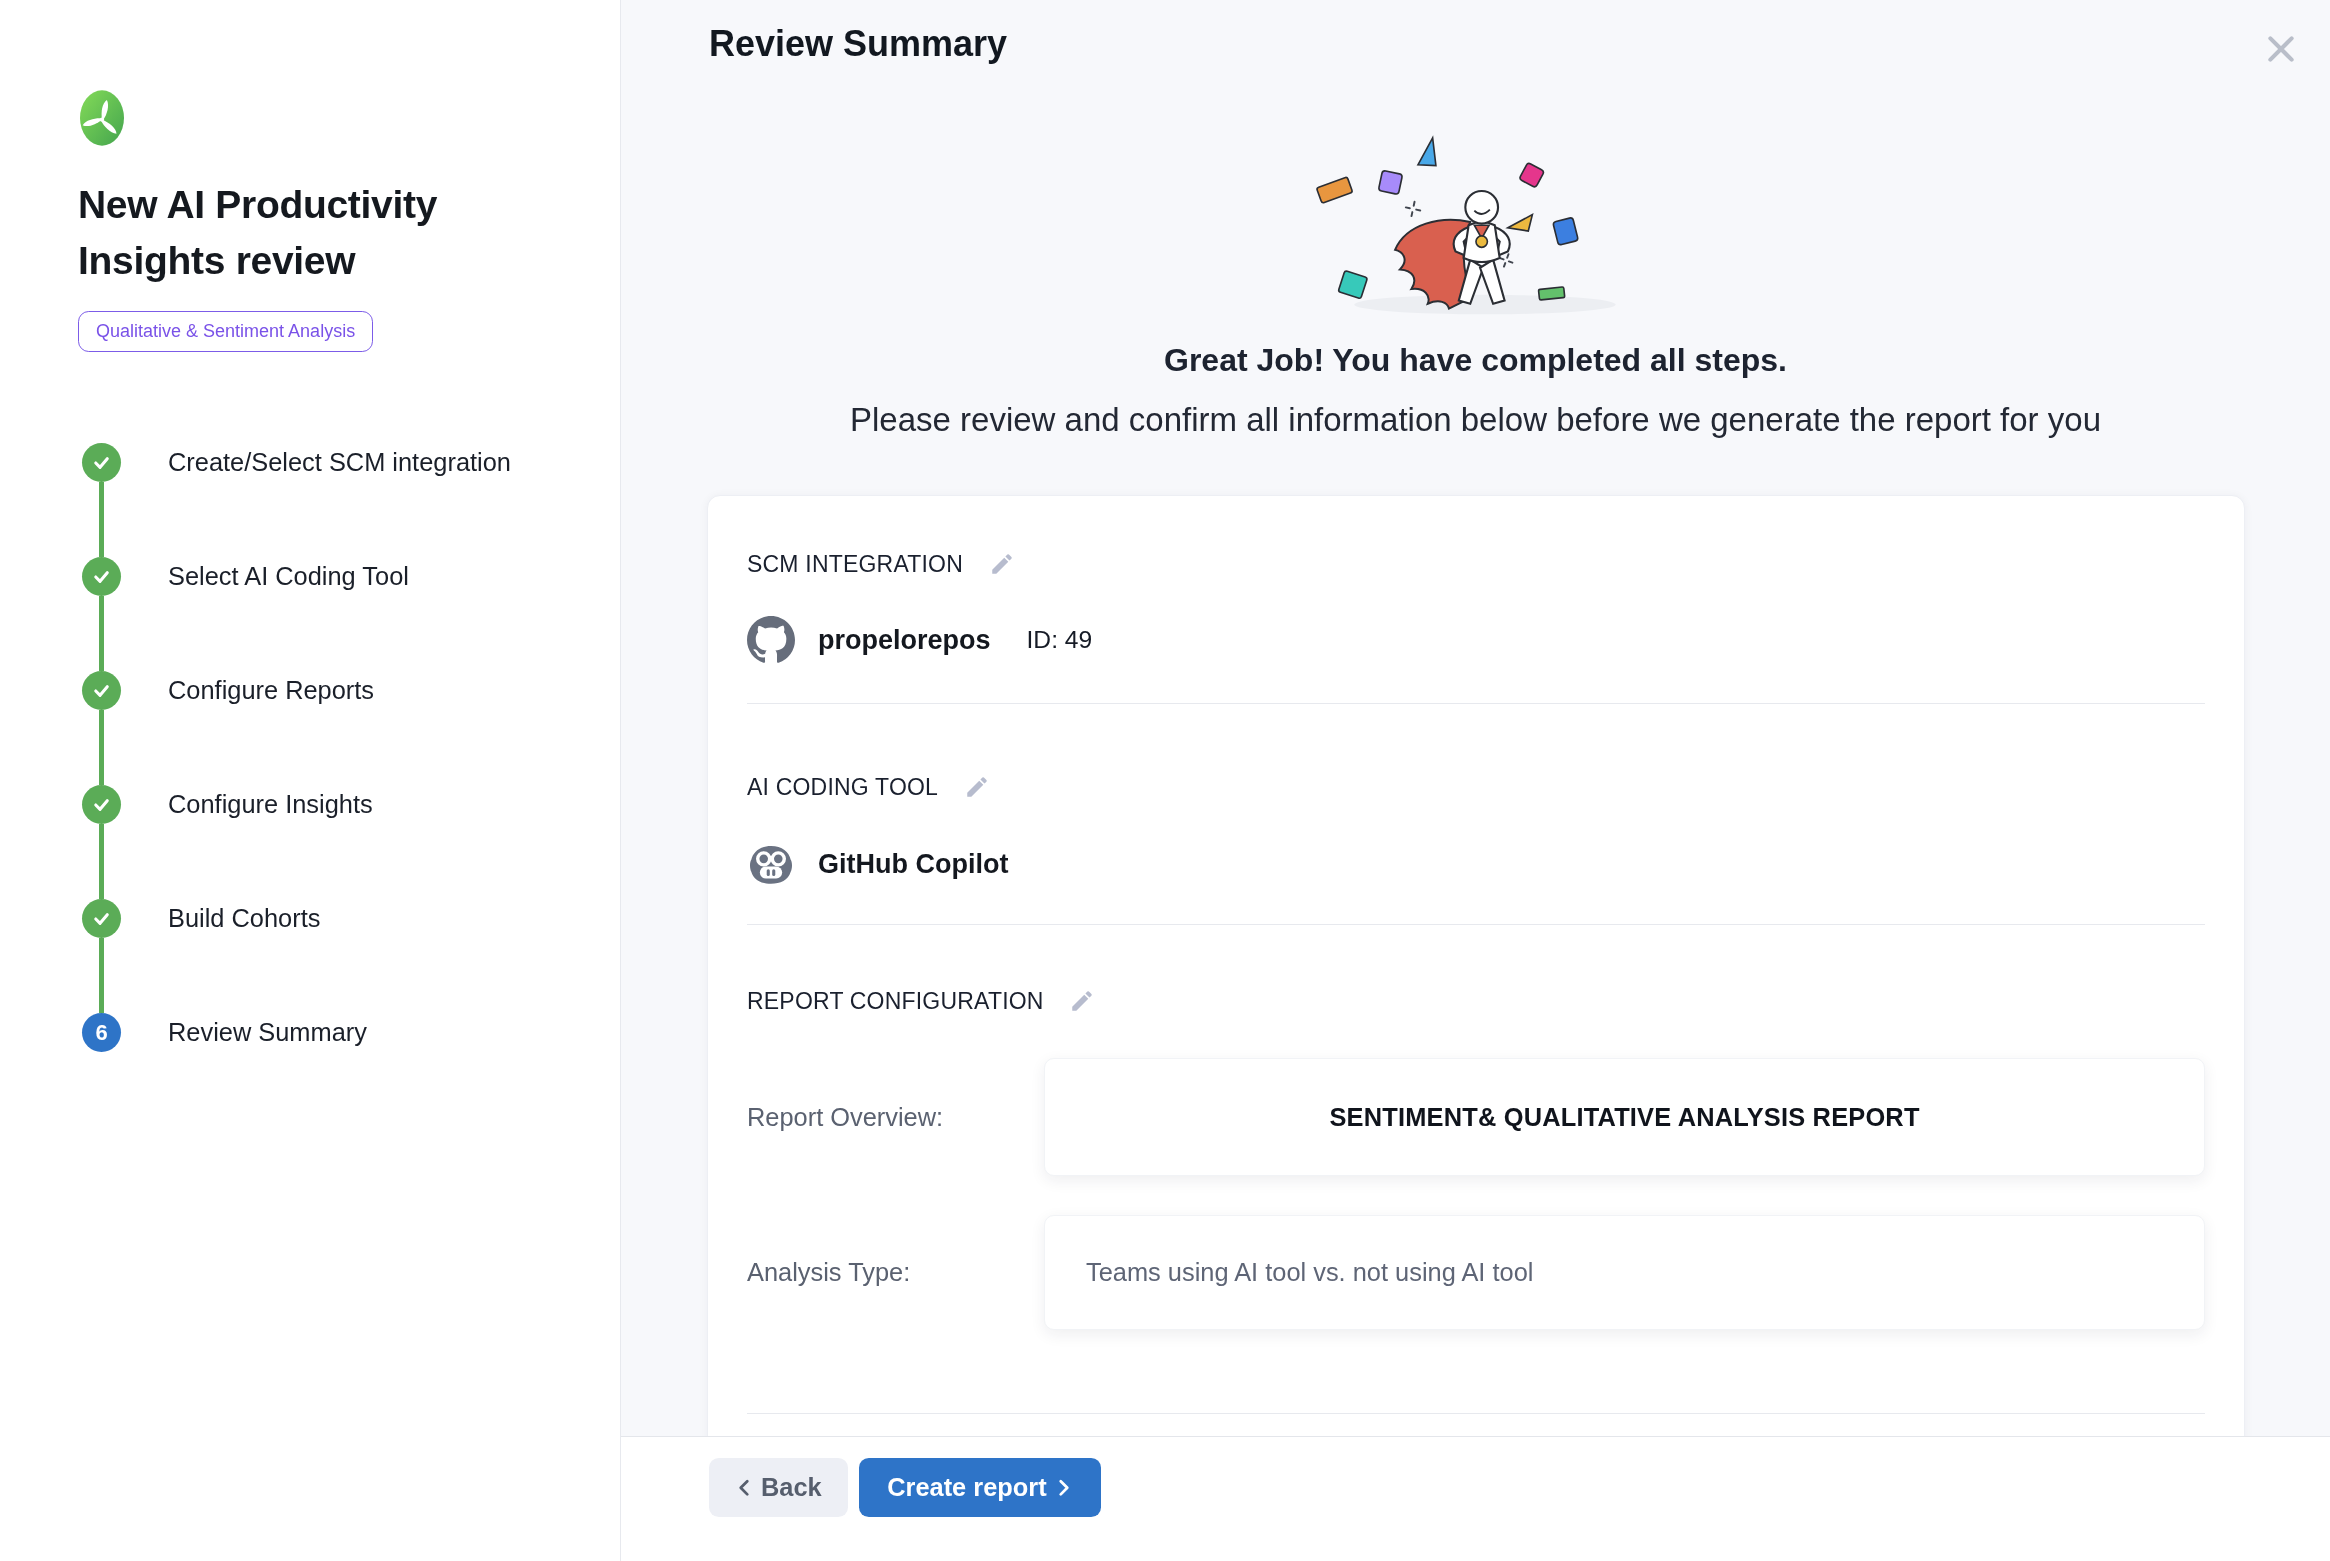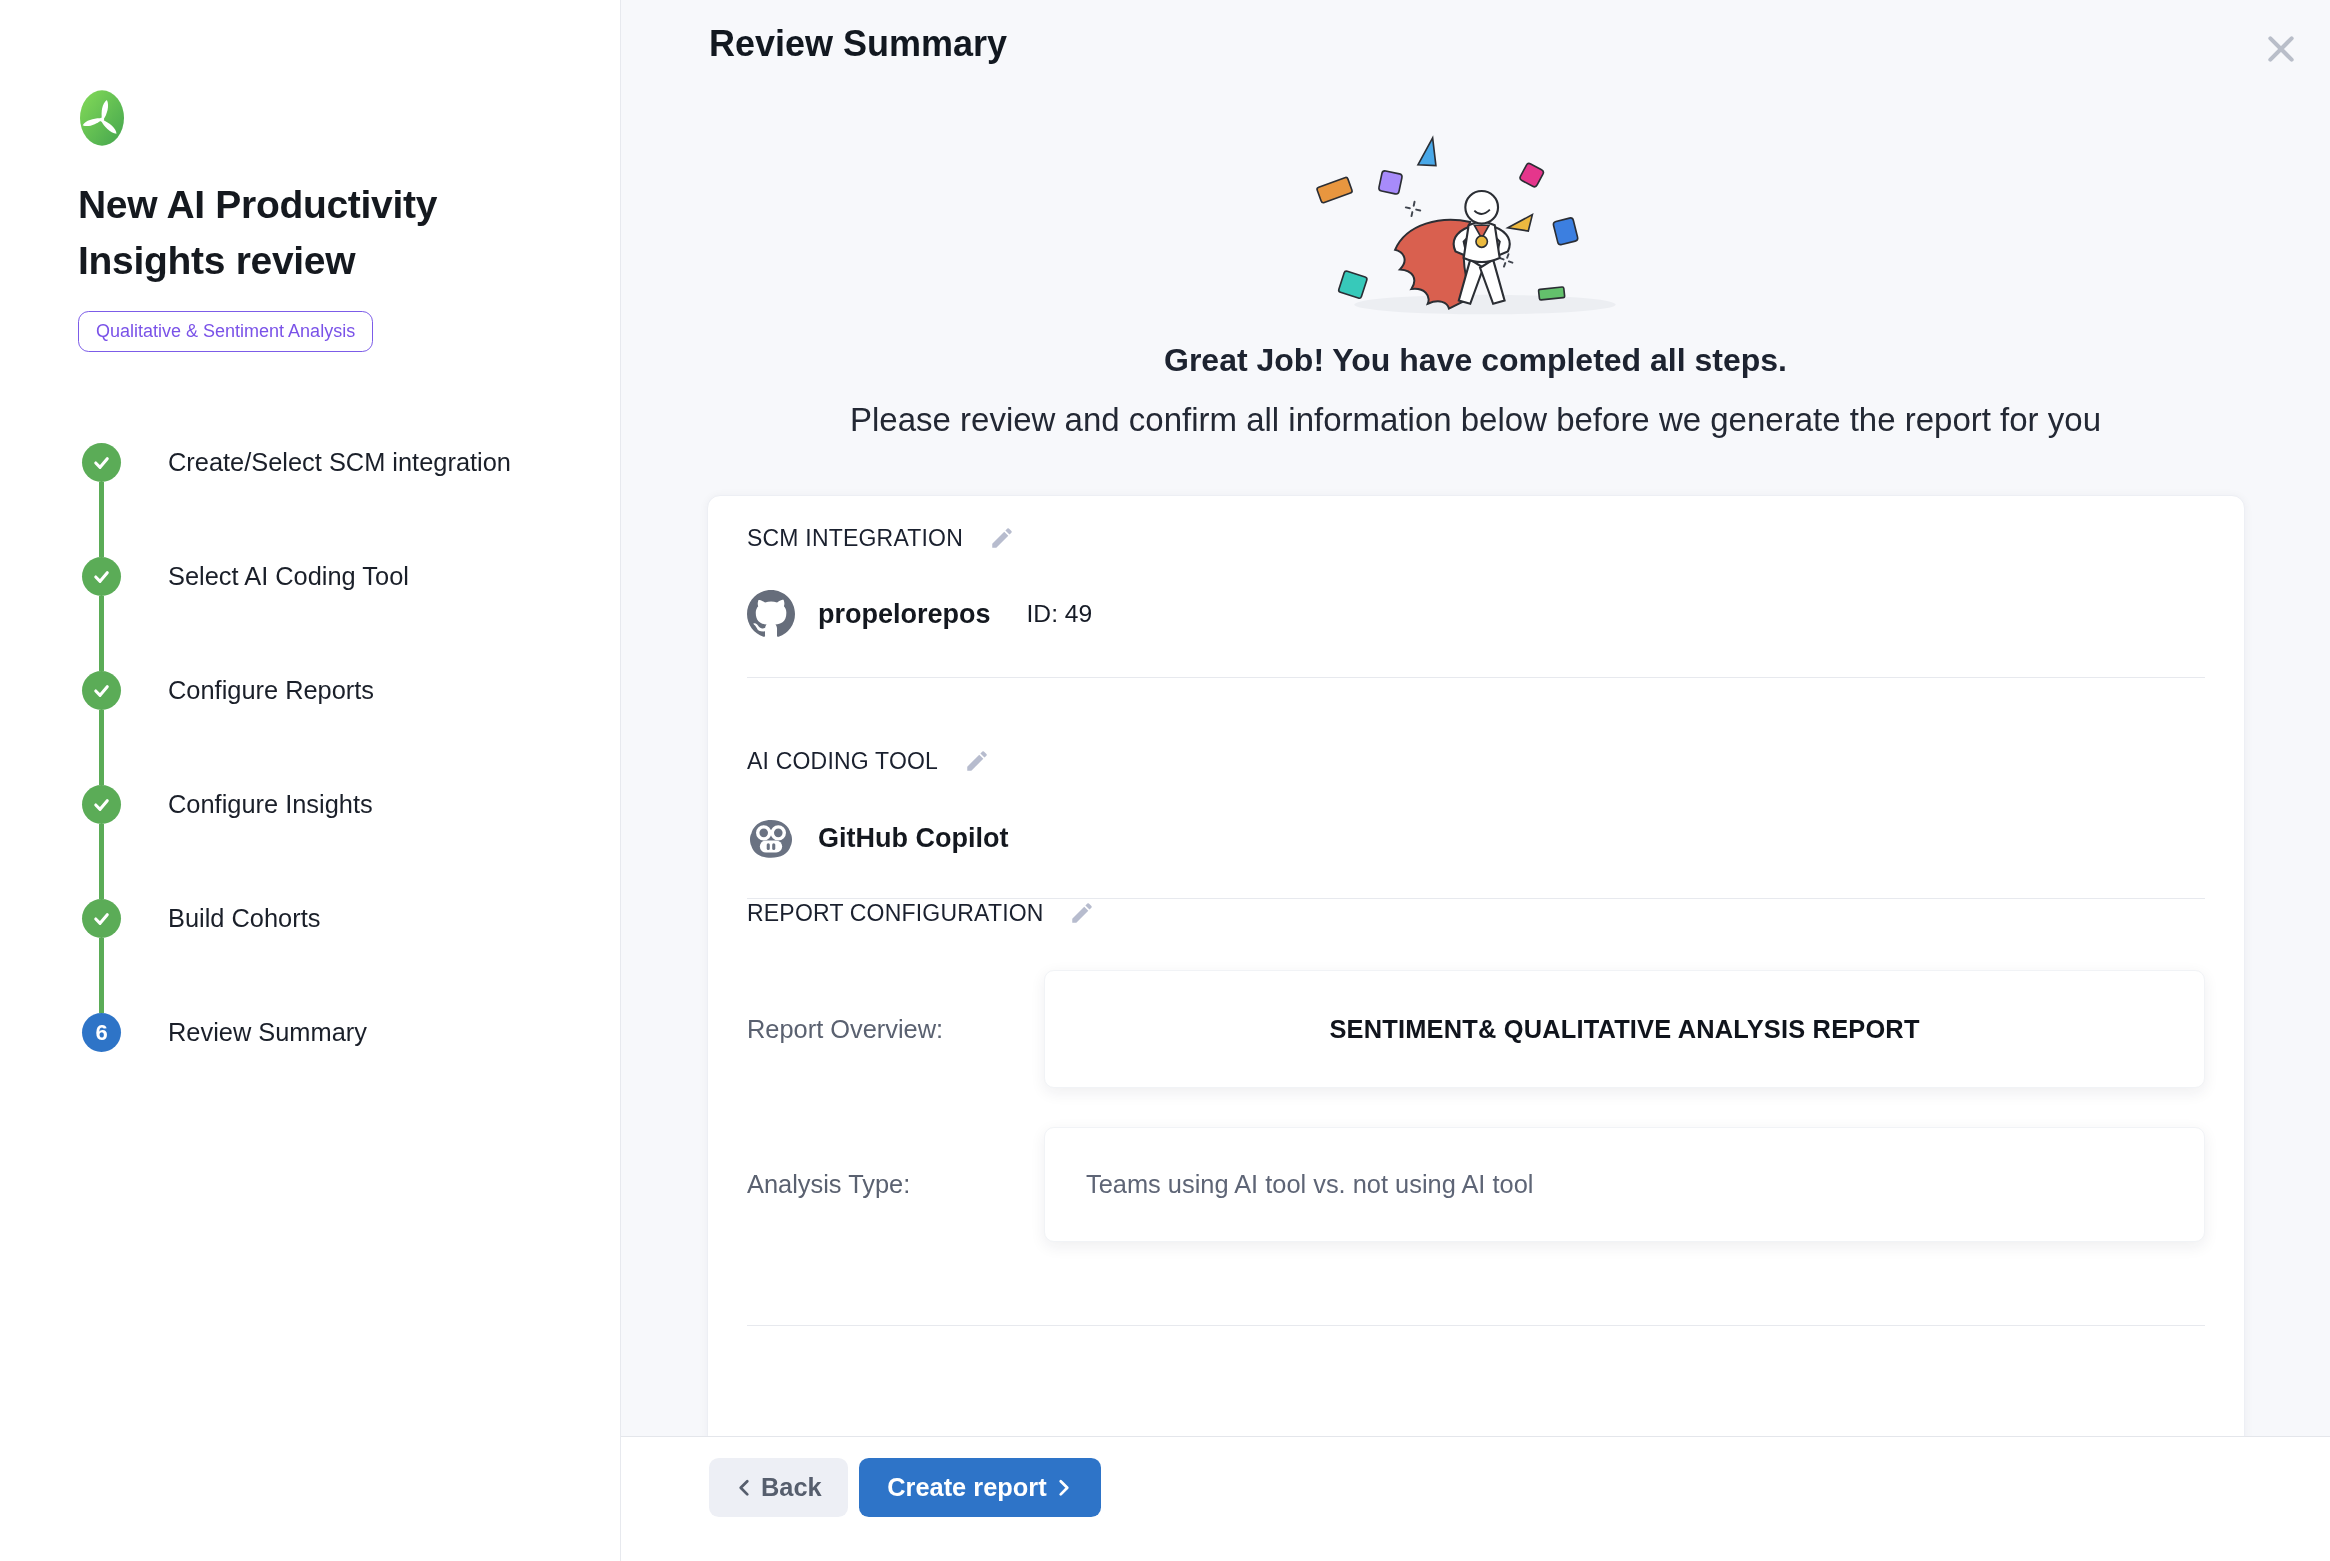--- a/index.html
+++ b/index.html
@@ -29,30 +29,30 @@
   .illustration { position:absolute; left:690px; top:128px; width:361px; height:188px; }
 
   .hero-heading { position:absolute; left:0; right:0; top:342px; text-align:center; font-size:32px; font-weight:600; color:#1D2330; }
   .hero-sub { position:absolute; left:0; right:0; top:401px; text-align:center; font-size:33px; font-weight:400; color:#232834; }
 
   
   .card { position:absolute; left:86px; top:495px; width:1538px; height:1067px; background:#fff; border:0.8px solid #EDEFF4; border-radius:13px; box-shadow:0 1.6px 9.8px rgba(23,30,54,0.05); padding:0 39px; z-index:1; }
   .section-head { display:flex; align-items:center; gap:24.6px; }
   .section-label { font-size:23px; font-weight:500; letter-spacing:0.2px; color:#1A202E; }
   .edit-btn { width:28px; height:28px; display:flex; align-items:center; justify-content:center; cursor:pointer; }
-  .s1 { margin-top:28px; }
+  .s1 { margin-top:54px; }
   .entity-row { display:flex; align-items:center; margin-top:38px; }
   .entity-row .entity-name { font-size:27px; font-weight:700; color:#14181F; margin-left:23px; }
   .entity-row .entity-id { font-size:24.6px; font-weight:400; color:#161B26; margin-left:36px; }
   hr.div { border:none; border-top:1.6px solid #E7E9EE; }
   .hr1 { margin-top:39px; }
   .s2 { margin-top:69px; }
   .row2 { margin-top:39px; }
   .hr2 { margin-top:36px; }
-  .s3 { }
+  .s3 { margin-top:62px; }
   .cfg-row { display:grid; grid-template-columns:297px 1fr; align-items:center; }
   .cfg-row-1 { margin-top:43px; }
   .cfg-row-2 { margin-top:39px; }
   .cfg-label { font-size:25.4px; color:#5A6170; }
   .cfg-box { background:#fff; border:0.8px solid #F1F3F6; border-radius:9.8px; box-shadow:0 4.1px 14.7px rgba(25,32,56,0.07); display:flex; align-items:center; padding:0 41px; }
   .cfg-box-1 { height:118px;justify-content:center; }
   .cfg-box-2 { height:115px; }
   .cfg-value-bold { font-size:25.4px; font-weight:700; color:#10141C; letter-spacing:0.2px; }
   .cfg-value-muted { font-size:25.4px; font-weight:400; color:#5E6576; }
   .hr3 { margin-top:83px; }

